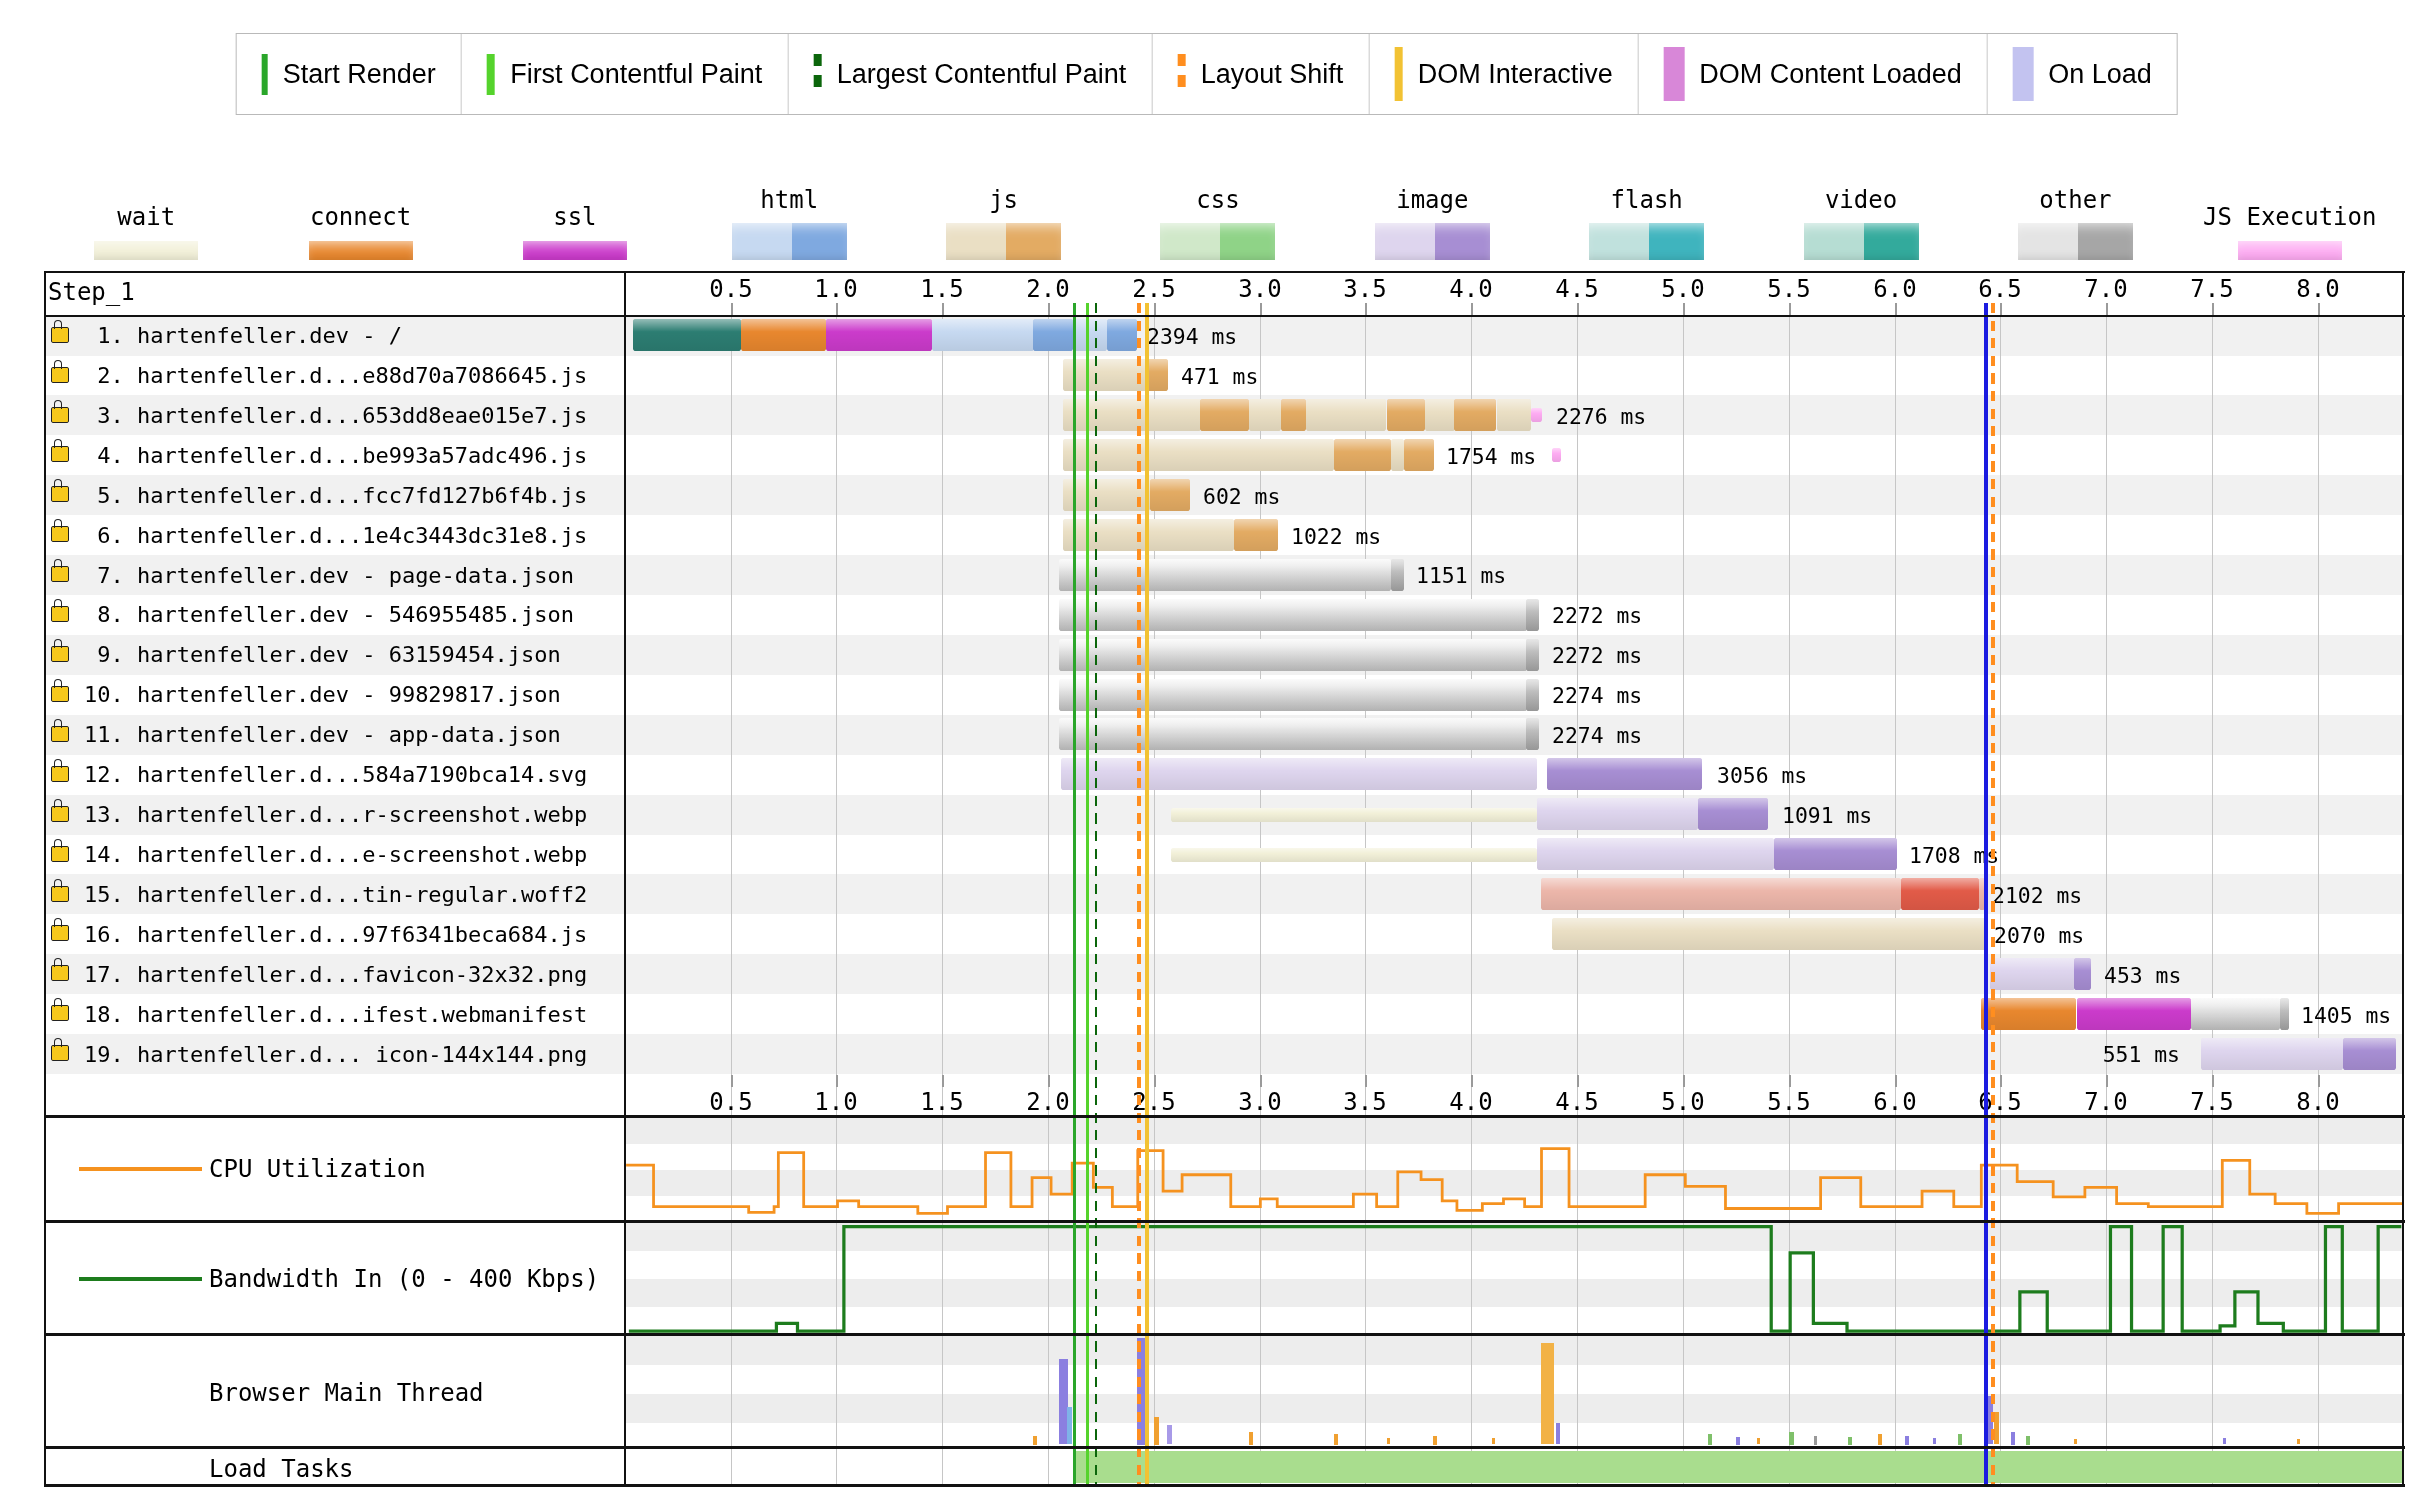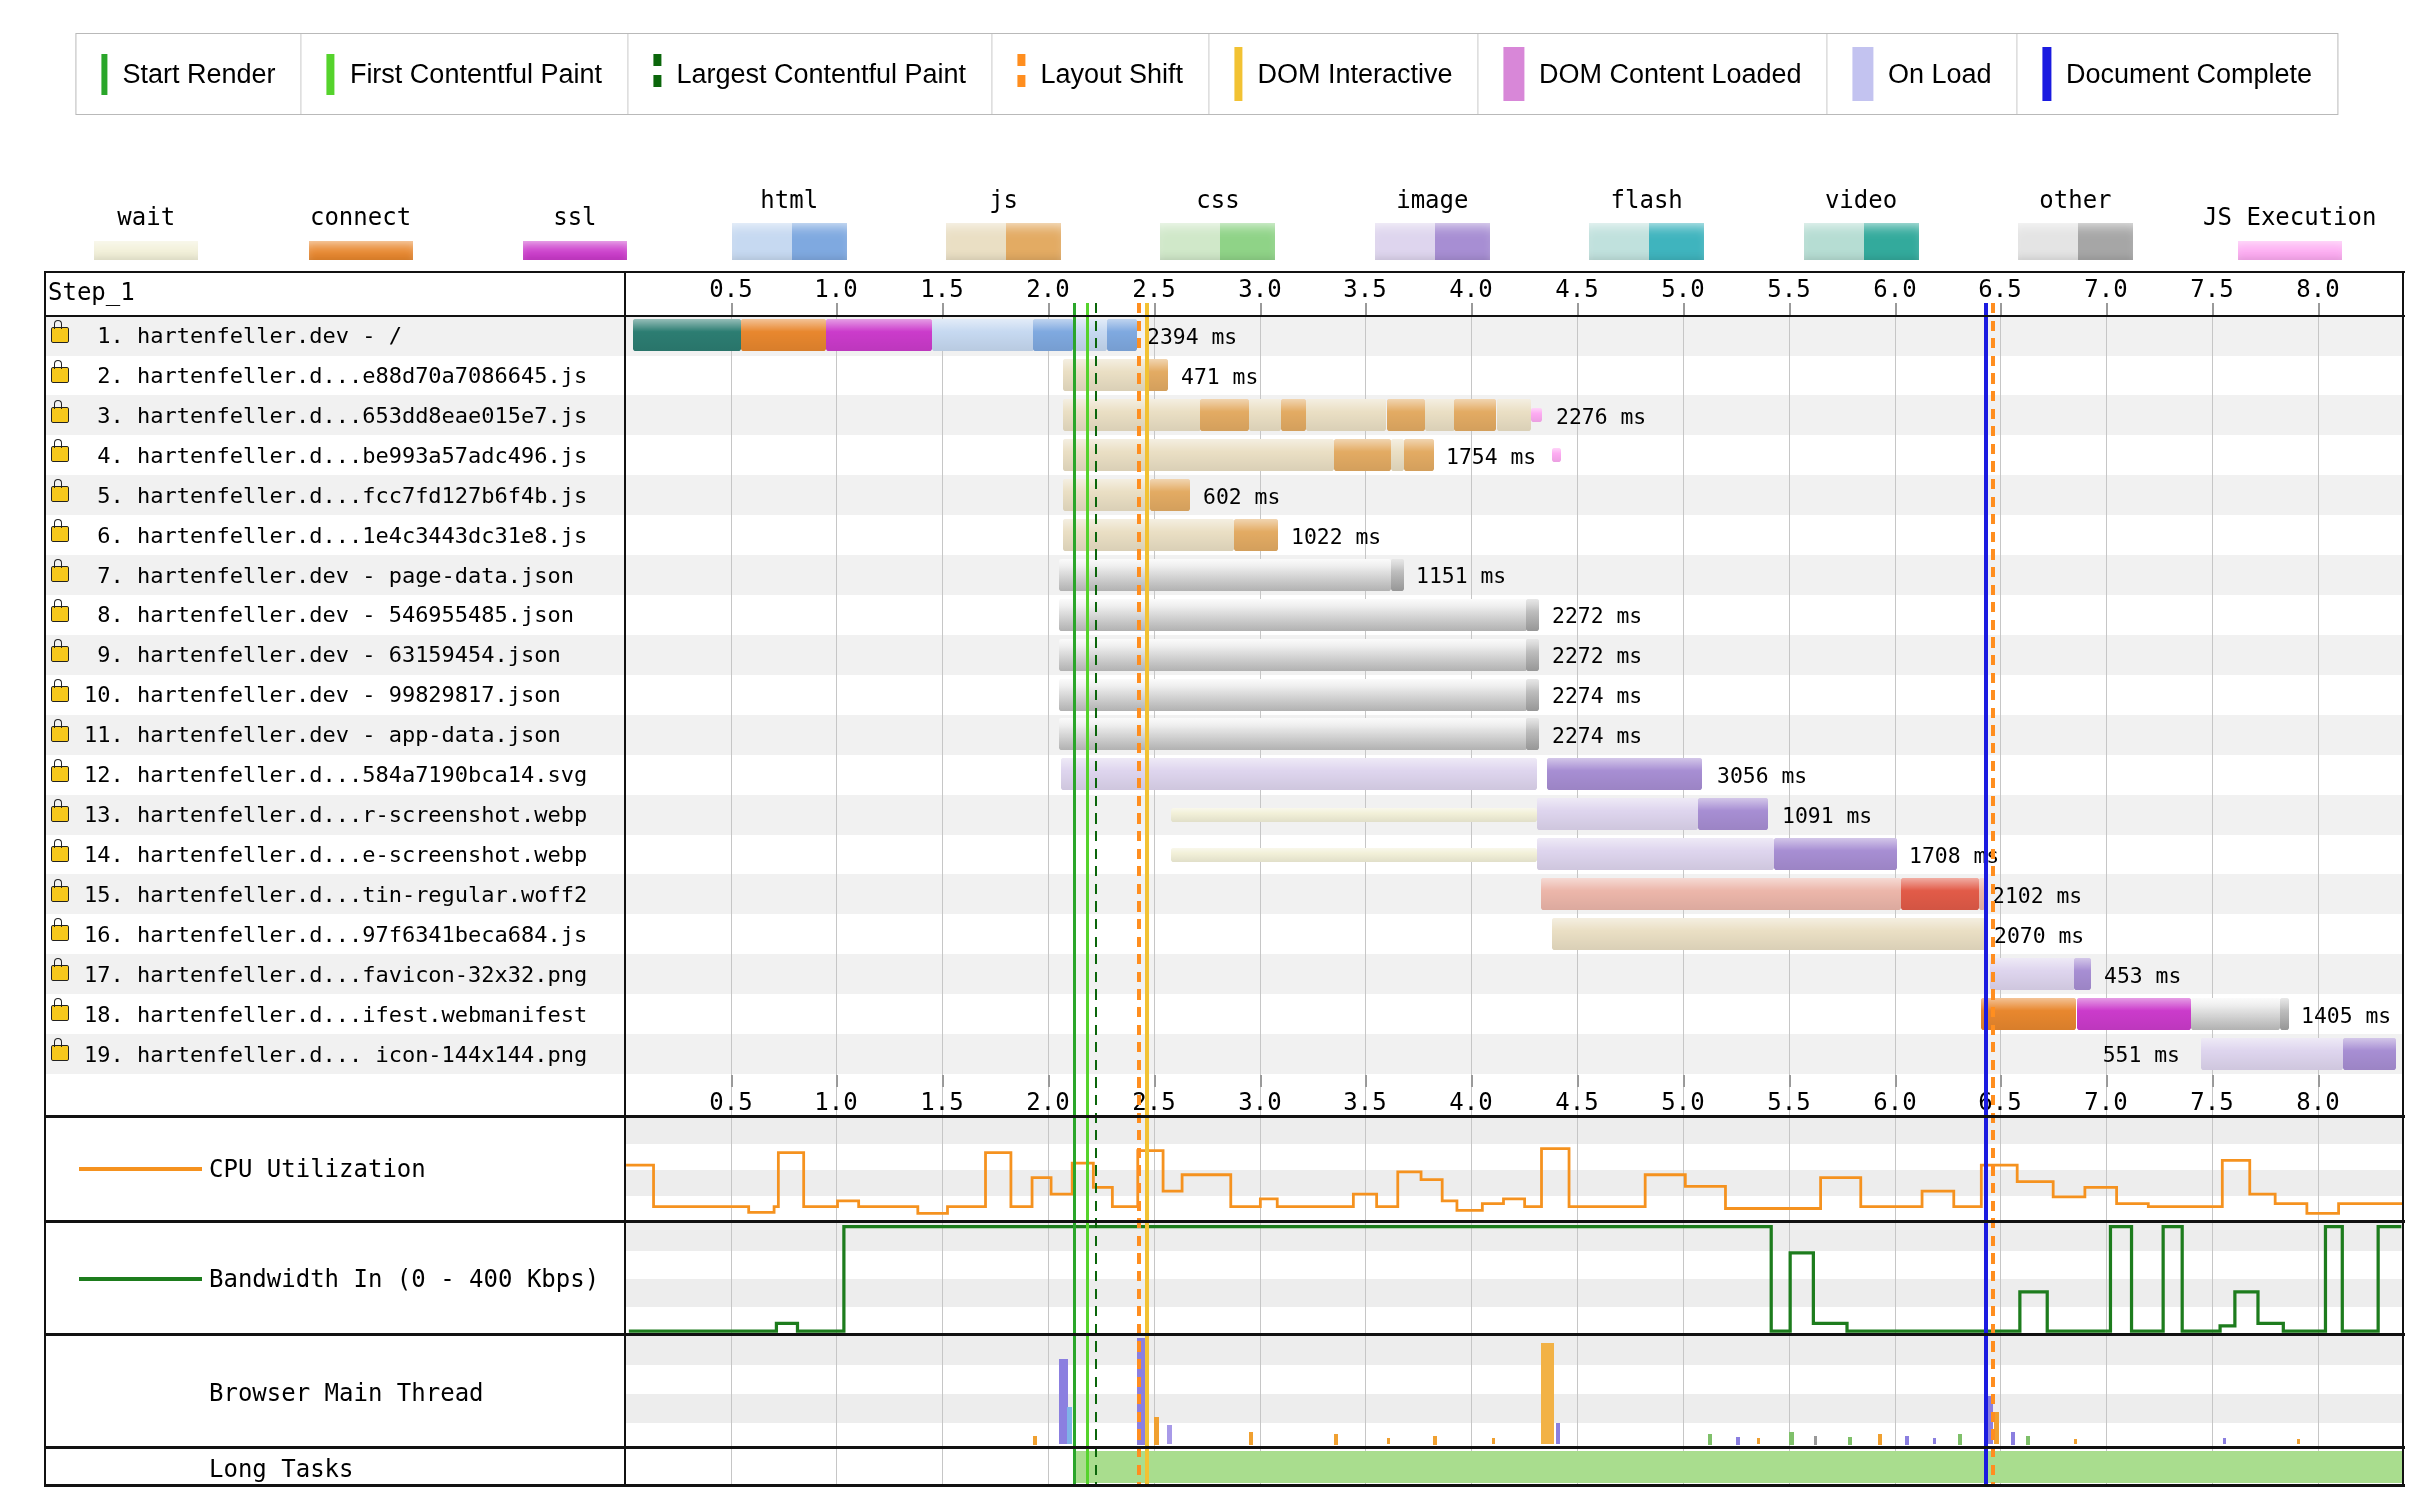--- a/index.html
+++ b/index.html
@@ -60,24 +60,20 @@
         <span>DOM Interactive</span>
       </div>
       <div class="evt-cell">
         <div class="evt-chip" style="width: 20.4px; height: 54px; background: rgb(216, 135, 216);"></div>
         <span>DOM Content Loaded</span>
       </div>
       <div class="evt-cell">
         <div class="evt-chip" style="width: 20.4px; height: 54px; background: rgb(195, 195, 240);"></div>
         <span>On Load</span>
       </div>
-      <div class="evt-cell">
-        <div class="evt-chip" style="width: 8.4px; height: 54px; background: rgb(27, 27, 224);"></div>
-        <span>Document Complete</span>
-      </div>
     </div>
   <div id="res-legend">
       <div class="res-cell">
         <span class="res-label">wait</span>
         <div style="width: 104px; height: 19.5px; background: rgb(242, 240, 216); box-shadow: rgba(255, 255, 255, 0.8) 0px 9.3px 13px -7.4px inset, rgba(0, 0, 0, 0.15) 0px -7.4px 9.3px -6.5px inset;"></div>
       </div>
       <div class="res-cell">
         <span class="res-label">connect</span>
         <div style="width: 104px; height: 19.5px; background: rgb(232, 135, 46); box-shadow: rgba(255, 255, 255, 0.8) 0px 9.3px 13px -7.4px inset, rgba(0, 0, 0, 0.15) 0px -7.4px 9.3px -6.5px inset;"></div>
       </div>
@@ -115,21 +111,21 @@
       </div>
       <div class="res-cell">
         <span class="res-label">JS Execution</span>
         <div style="width: 104px; height: 19.5px; background: rgb(253, 171, 242); box-shadow: rgba(255, 255, 255, 0.8) 0px 9.3px 13px -7.4px inset, rgba(0, 0, 0, 0.15) 0px -7.4px 9.3px -6.5px inset;"></div>
       </div>
     </div>
   <div class="abs" id="step-label" style="left:48px;top:278px;font-size:24px;">Step_1</div>
   <div class="sec-label" style="left:209px;top:1155px;">CPU Utilization</div>
   <div class="sec-label" style="left:209px;top:1265px;">Bandwidth In (0 - 400 Kbps)</div>
   <div class="sec-label" style="left:209px;top:1379px;">Browser Main Thread</div>
-  <div class="sec-label" style="left:209px;top:1455px;">Long Tasks</div>
+  <div class="sec-label" style="left:209px;top:1455px;">Load Tasks</div>
   <div class="abs" style="left:79px;top:1167px;width:123px;height:3.7px;background:#f5921f;"></div>
   <div class="abs" style="left:79px;top:1277px;width:123px;height:3.7px;background:#1d7c1d;"></div>
 <div class="abs" style="left: 45px; top: 316px; width: 2357px; height: 40px; background: rgb(241, 241, 241);"></div>
     <div class="abs" style="left: 45px; top: 395px; width: 2357px; height: 40px; background: rgb(241, 241, 241);"></div>
     <div class="abs" style="left: 45px; top: 475px; width: 2357px; height: 40px; background: rgb(241, 241, 241);"></div>
     <div class="abs" style="left: 45px; top: 555px; width: 2357px; height: 40px; background: rgb(241, 241, 241);"></div>
     <div class="abs" style="left: 45px; top: 635px; width: 2357px; height: 40px; background: rgb(241, 241, 241);"></div>
     <div class="abs" style="left: 45px; top: 715px; width: 2357px; height: 40px; background: rgb(241, 241, 241);"></div>
     <div class="abs" style="left: 45px; top: 795px; width: 2357px; height: 40px; background: rgb(241, 241, 241);"></div>
     <div class="abs" style="left: 45px; top: 874px; width: 2357px; height: 40px; background: rgb(241, 241, 241);"></div>

